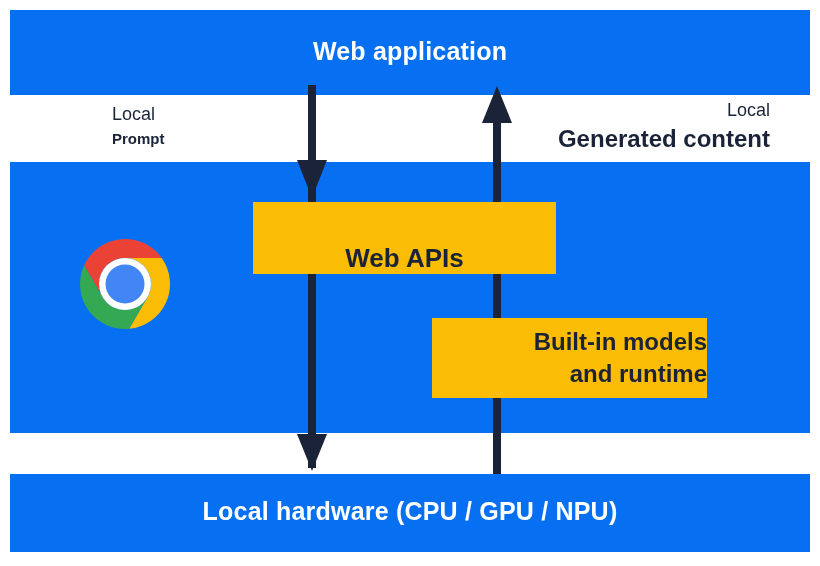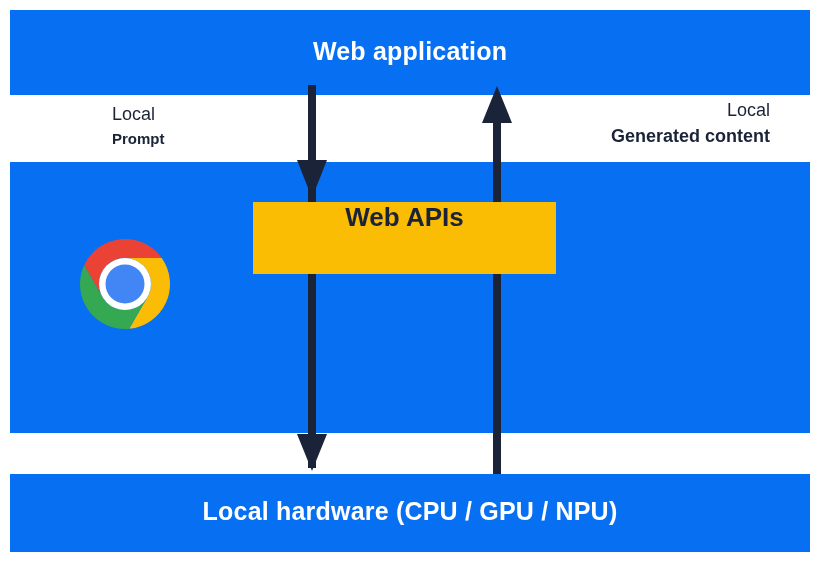--- a/index.html
+++ b/index.html
@@ -54,34 +54,34 @@
     position: absolute;
     color: var(--navy);
     font-size: 15px;
     font-weight: bold;
     line-height: 1;
     white-space: nowrap;
   }
   #input-title  { left: 112px; top: 105px; }
   #input-value  { left: 112px; top: 131px; }
   #output-title { right: 50px; top: 101px; text-align: right; }
-  #output-value { right: 50px; top: 127px; text-align: right; font-size: 18px; }
+  #output-value { right: 50px; top: 127px; text-align: right; font-size: 24px; }
   #arrow-layer {
     position: absolute;
     left: 0; top: 0;
     width: 820px; height: 566px;
     z-index: 2;
     pointer-events: none;
   }
   .yellow-box {
     position: absolute;
     background: var(--yellow);
     z-index: 3;
     display: flex;
-    align-items: flex-start;
+    align-items: flex-end;
     justify-content: center;
     text-align: center;
     color: var(--navy);
     font-weight: bold;
   }
   #web-apis-box {
     left: 253px; top: 202px;
     width: 303px; height: 72px;
     font-size: 26px;
   }
@@ -136,20 +136,24 @@
     <g>
       <line x1="497" y1="474" x2="497" y2="120" style="stroke:var(--navy)" stroke-width="8"></line>
       <polygon points="482,123 512,123 497,86" style="fill:var(--navy)"></polygon>
     </g>
   </svg>
 
   <div id="web-apis-box" class="yellow-box">
     <span>Web APIs</span>
   </div>
 
+  <div id="builtin-box" class="yellow-box">
+    <span>Built-in models</span>
+    <span>and runtime</span>
+  </div>
 
   <svg id="chrome-logo" viewBox="-46 -46 92 92">
     <path d="M -40.88 -18.81 A 45 45 0 0 1 36.73 -26 L 0 -26 A 26 26 0 0 0 -22.52 13 Z" style="fill:var(--chrome-red)"></path>
     <path d="M 36.73 -26 A 45 45 0 0 1 4.15 44.81 L 22.52 13 A 26 26 0 0 0 0 -26 Z" style="fill:var(--chrome-yellow)"></path>
     <path d="M 4.15 44.81 A 45 45 0 0 1 -40.88 -18.81 L -22.52 13 A 26 26 0 0 0 22.52 13 Z" style="fill:var(--chrome-green)"></path>
     <circle cx="0" cy="0" r="26" style="fill:var(--white)"></circle>
     <circle cx="0" cy="0" r="19.5" style="fill:var(--chrome-blue)"></circle>
   </svg>
 
   <div id="bottom-bar" class="blue-panel">

